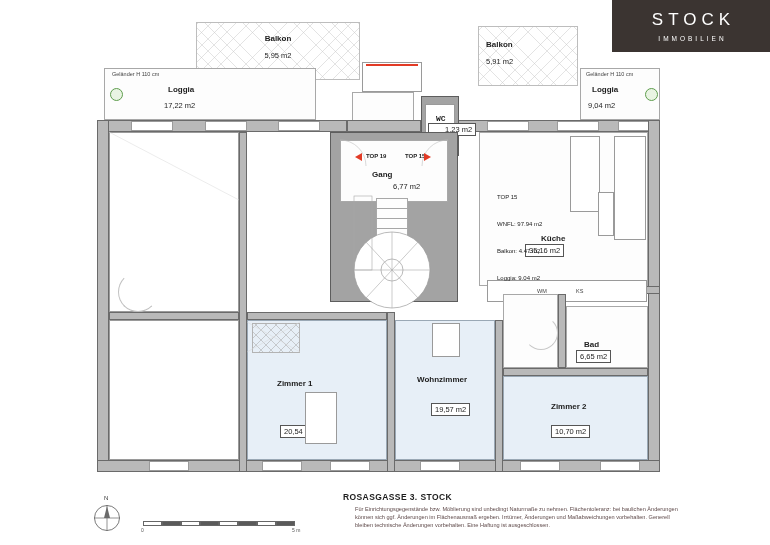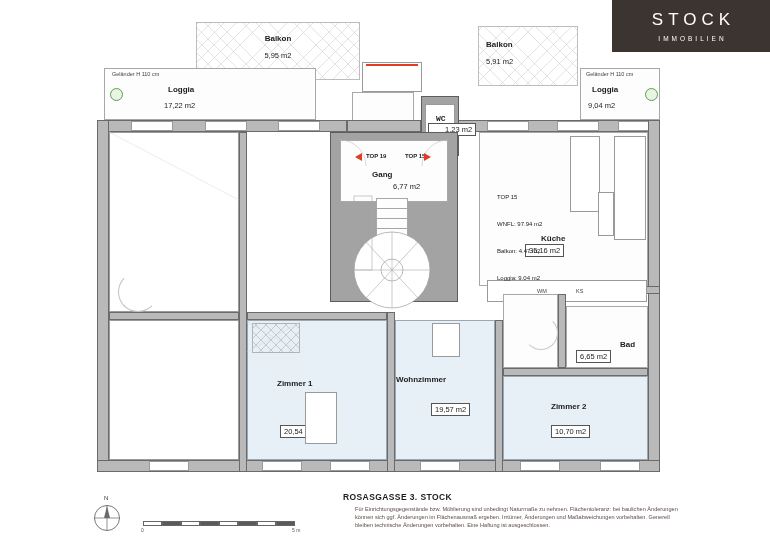--- a/index.html
+++ b/index.html
@@ -286,21 +286,21 @@
   <div class="room room-blue" style="left:247px;top:320px;width:140px;height:140px;"></div>
   <div class="wall" style="left:247px;top:312px;width:140px;height:8px;"></div>
   <div class="lbl-b" style="left:277px;top:379px;">Zimmer 1</div>
   <div class="area" style="left:280px;top:425px;">20,54 m2</div>
   <div class="hatch" style="left:252px;top:323px;width:48px;height:30px;"></div>
   <div class="room room-white" style="left:305px;top:392px;width:32px;height:52px;"></div>
 
   <div class="wall" style="left:387px;top:312px;width:8px;height:160px;"></div>
 
   <div class="room room-blue" style="left:395px;top:320px;width:100px;height:140px;"></div>
-  <div class="lbl-b" style="left:396px;top:375px;">Wohnzimmer</div>
+  <div class="lbl-b" style="left:417px;top:375px;">Wohnzimmer</div>
   <div class="area" style="left:431px;top:403px;">19,57 m2</div>
   <div class="room room-white" style="left:432px;top:323px;width:28px;height:34px;"></div>
 
   <div class="wall" style="left:495px;top:320px;width:8px;height:152px;"></div>
   <div class="wall" style="left:487px;top:286px;width:173px;height:8px;"></div>
 
   <div class="room room-plain" style="left:479px;top:132px;width:169px;height:154px;background:#fdfdfd;"></div>
   <div class="lbl-b" style="left:534px;top:234px;margin-left:7px;">Küche</div>
   <div class="area" style="left:525px;top:244px;">35,16 m2</div>
 
@@ -316,21 +316,21 @@
 
   <div class="info-box" style="left:497px;top:175px;">
     <div>TOP 15</div>
     <div>WNFL: 97.94 m2</div>
     <div>Balkon: 4.47 m2</div>
     <div>Loggia: 9.04 m2</div>
   </div>
 
   <div class="room room-plain" style="left:566px;top:306px;width:82px;height:62px;"></div>
   <div class="wall" style="left:558px;top:294px;width:8px;height:74px;"></div>
-  <div class="lbl-b" style="left:620px;top:340px;text-align:center;">Bad</div>
+  <div class="lbl-b" style="left:584px;top:340px;text-align:center;">Bad</div>
   <div class="area" style="left:576px;top:350px;">6,65 m2</div>
 
   <div class="room room-blue" style="left:503px;top:376px;width:145px;height:84px;"></div>
   <div class="wall" style="left:503px;top:368px;width:145px;height:8px;"></div>
   <div class="lbl-b" style="left:551px;top:402px;">Zimmer 2</div>
   <div class="area" style="left:551px;top:425px;">10,70 m2</div>
 
   <div class="room room-plain" style="left:503px;top:294px;width:55px;height:74px;"></div>
   <div class="door-arc" style="left:524px;top:316px;width:34px;height:34px;border-color:#c8c8c8;border-top-color:transparent;border-left-color:transparent;"></div>
 

